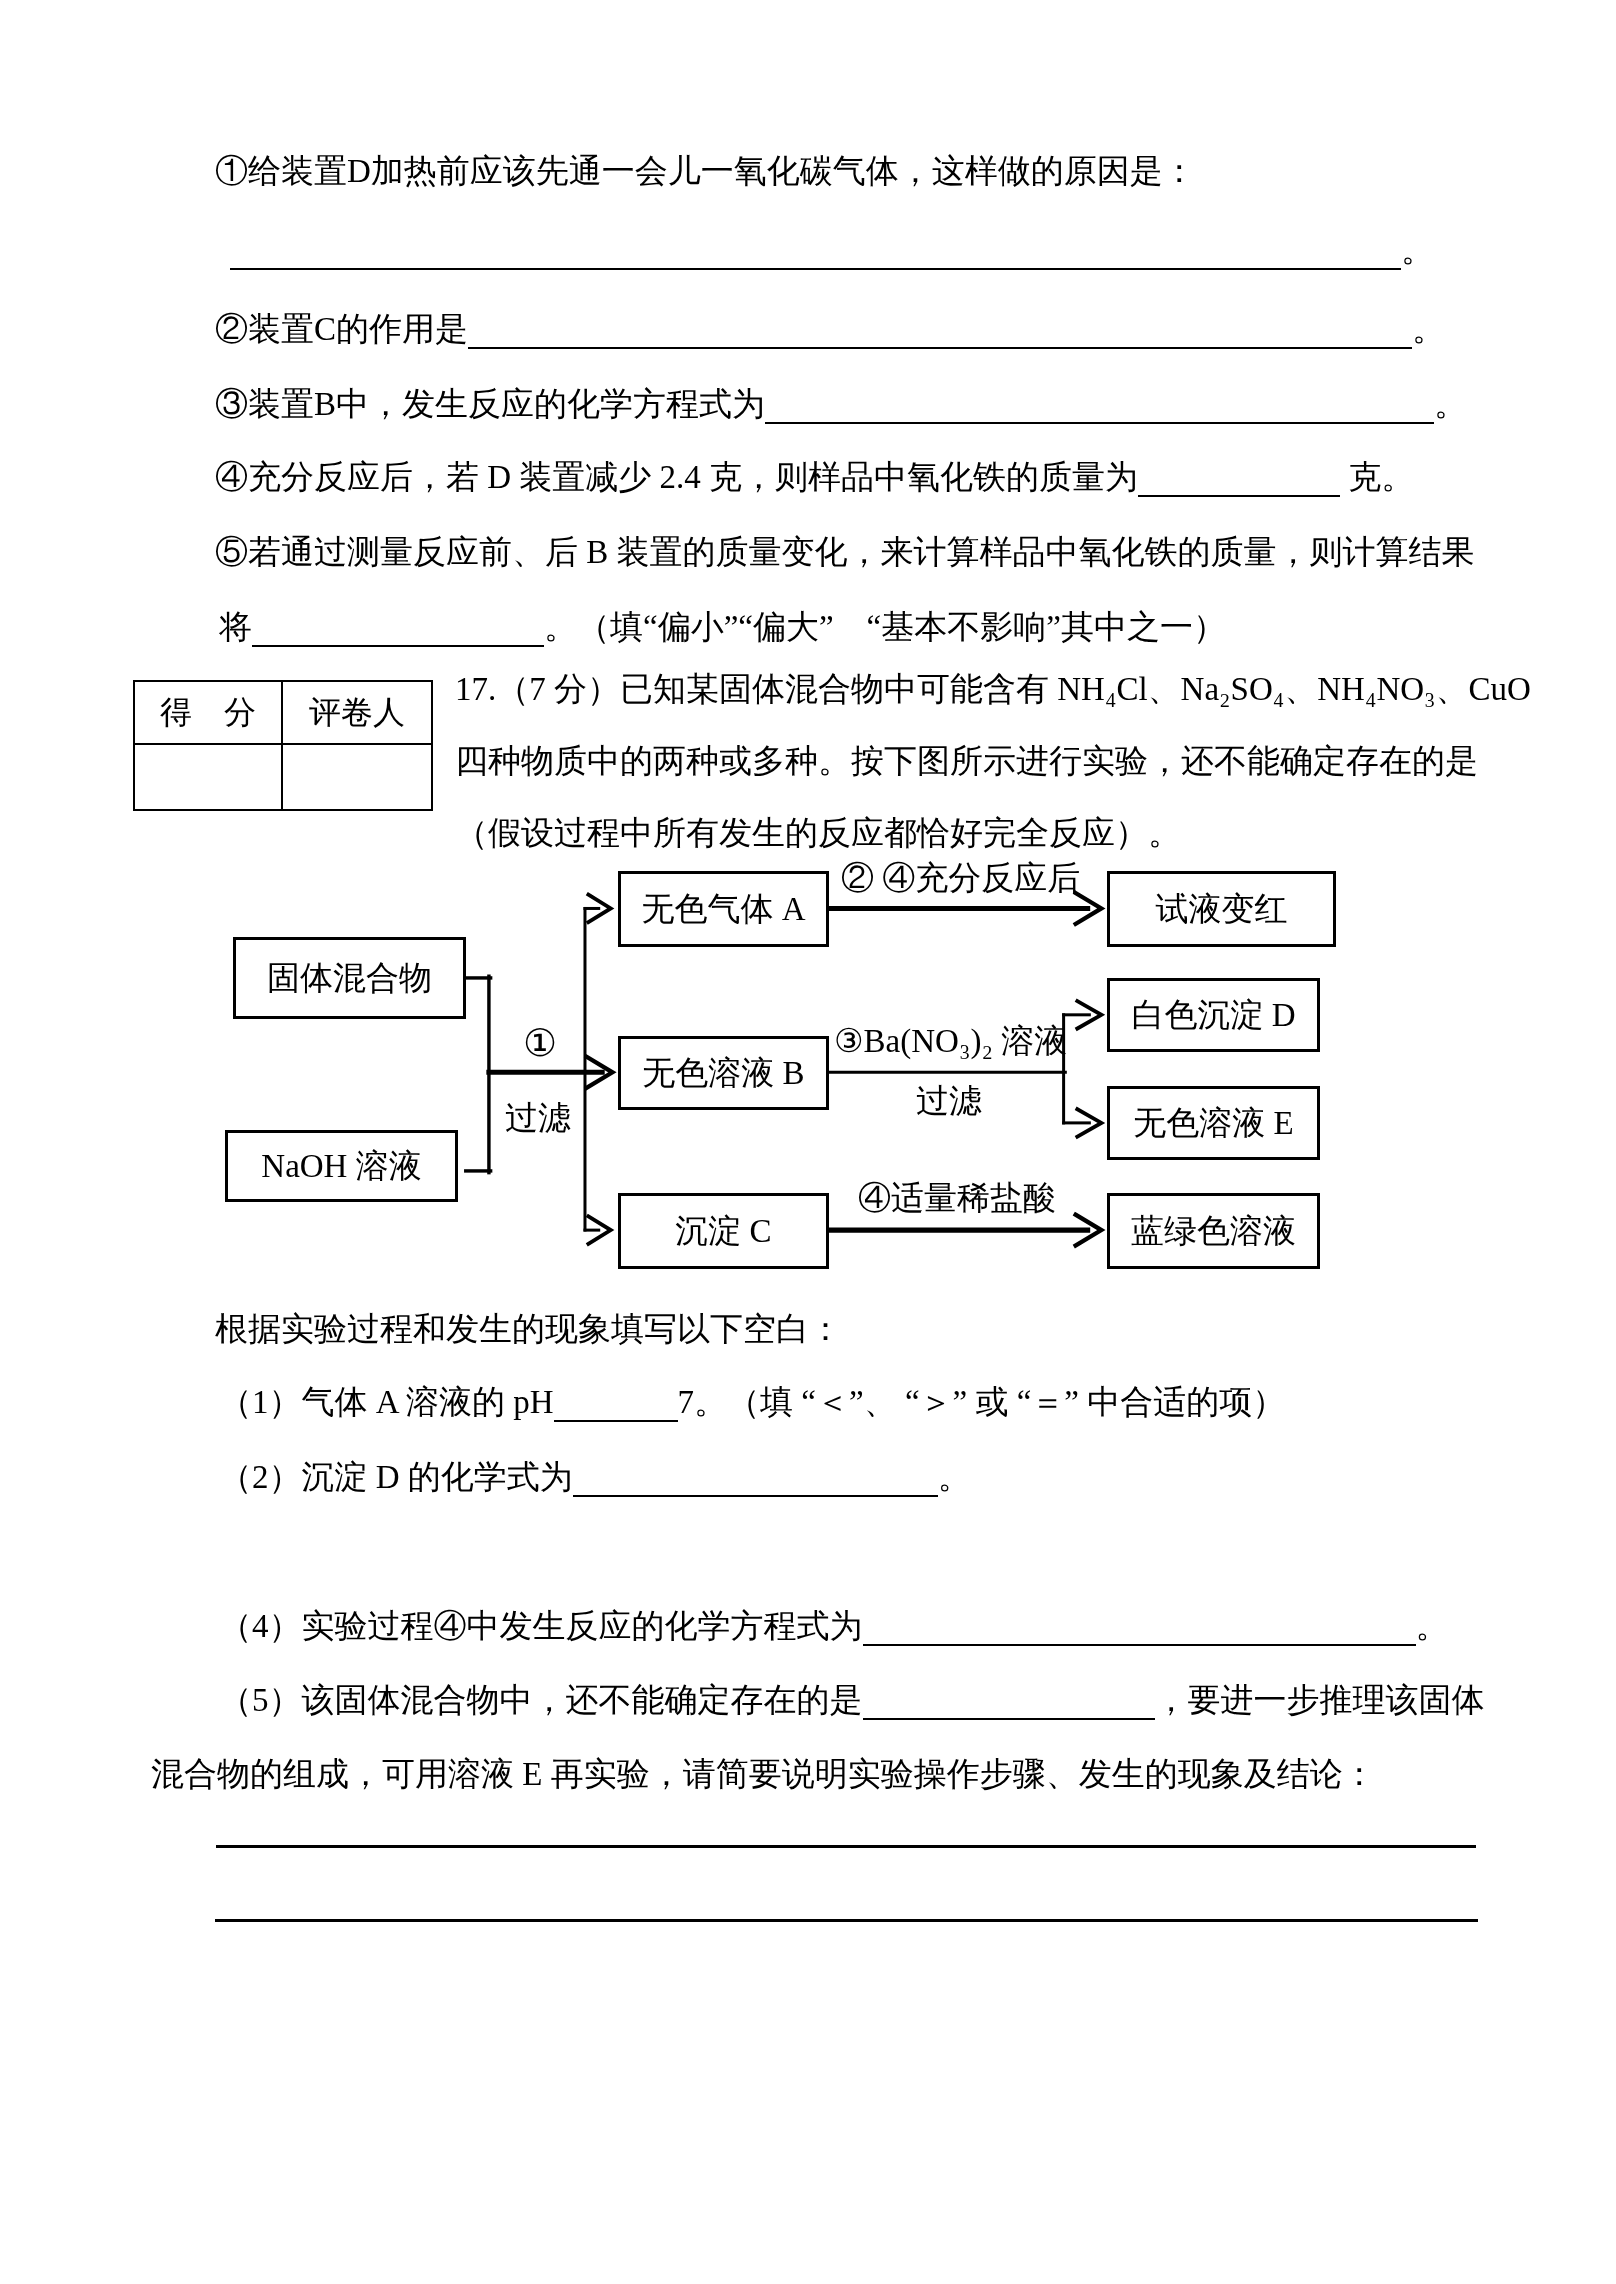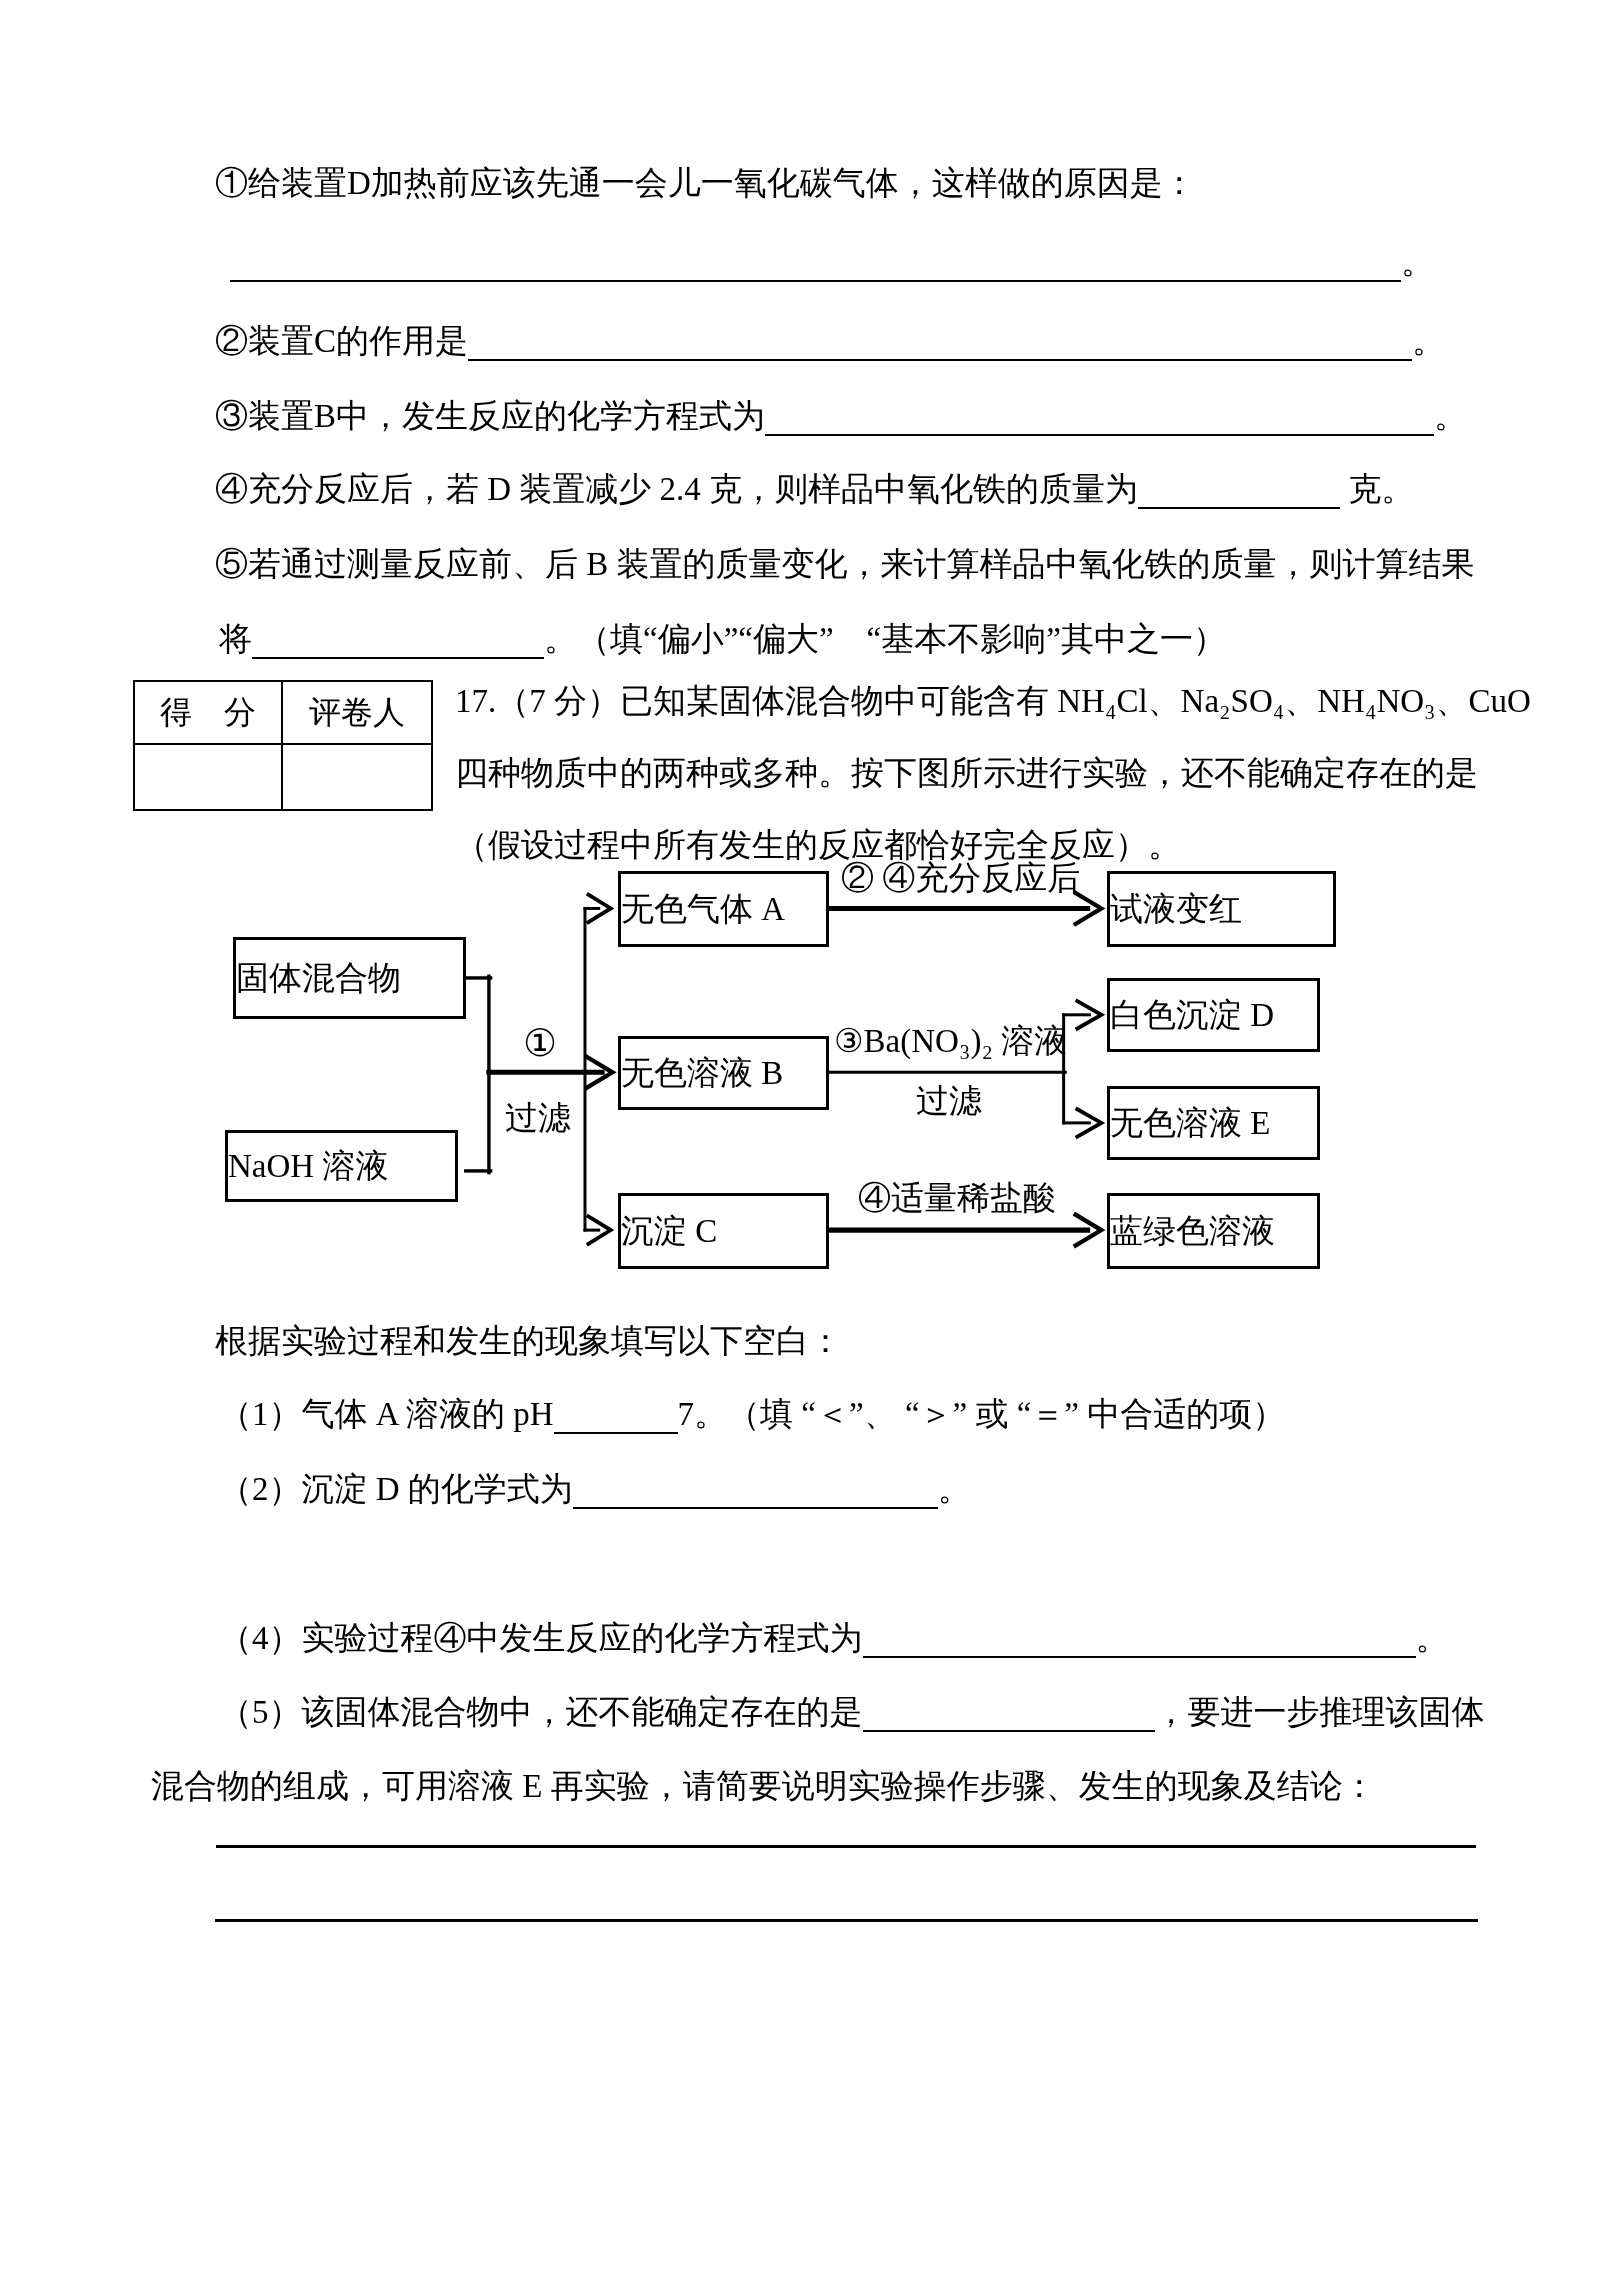--- a/index.html
+++ b/index.html
@@ -1,21 +1,21 @@
 <!DOCTYPE html>
 <html style="font-size:13.7px"><head>
 <meta charset="utf-8">
 <style>
   html,body { margin:0; padding:0; background:#ffffff; }
   .page {
     position:relative; width:1616px; height:2284px; background:#ffffff;
     color:#000; font-family:"Liberation Serif","DejaVu Serif",serif;
     font-size:33px; overflow:hidden;
   }
-  .tline { position:absolute; white-space:nowrap; line-height:1.25;margin-top:12px; }
+  .tline { position:absolute; white-space:nowrap; line-height:1.25; }
   .blank {
     display:inline-block; height:1em; border-bottom:2.6px solid #000;
     vertical-align:-8.6px;
   }
   .hline { position:absolute; border-top:3.4px solid #000; }
   
   .score-table {
     position:absolute; left:133px; top:680px;
     display:grid; grid-template-columns:148px 148px; grid-template-rows:63px 64px;
     border:2.6px solid #000;
@@ -23,21 +23,21 @@
   .sc-cell {
     display:flex; align-items:center; justify-content:center;
     font-size:32px; border-right:2.6px solid #000; border-bottom:2.6px solid #000;
   }
   .sc-cell:nth-child(2n) { border-right:none; }
   .sc-cell:nth-child(n+3) { border-bottom:none; }
   
   .diagram-svg { position:absolute; left:0; top:849px; overflow:visible; }
   .box {
     position:absolute; border:3.4px solid #000; background:#fff; box-sizing:border-box;
-    display:flex; align-items:center; white-space:nowrap;
+    display:flex; align-items:center; justify-content:center; white-space:nowrap;
   }
   .dlabel { position:absolute; white-space:nowrap; line-height:1.1; }
   .step1-num { font-size:38px; }
 </style>
 </head>
 <body>
 
 <div class="page">
 
   <div class="tline" style="left:215px; top:151px">

